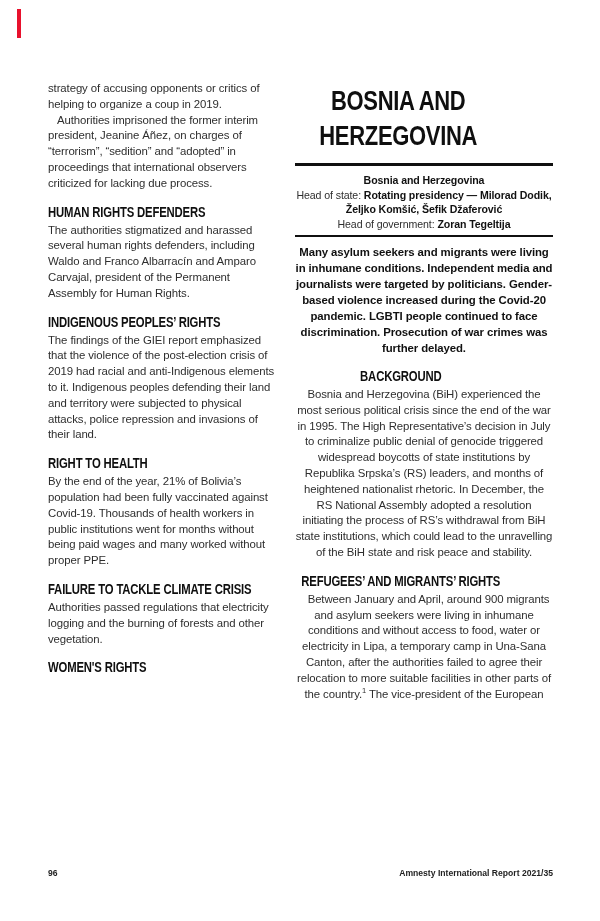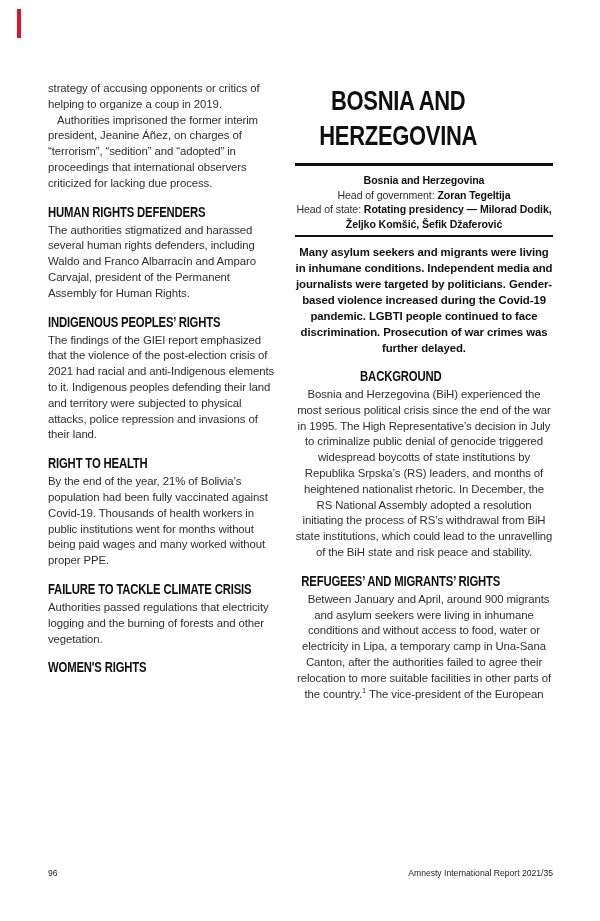--- a/index.html
+++ b/index.html
@@ -89,21 +89,21 @@
   sup.fn { font-size: 7.5px; line-height: 0; }
 
   .footer {
     position: absolute;
     left: 48px;
     right: 47px;
     top: 868px;
     display: flex;
     justify-content: space-between;
     font-size: 8.6px;
-    font-weight: normal;
+    font-weight: bold;
     color: #222;
     letter-spacing: 0;
   }
 </style>
 </head>
 <body>
 
 <div class="page">
 
   <div class="edge-marker"></div>
@@ -111,45 +111,45 @@
   <div class="columns">
 
     <div class="col-left">
       <p class="body">strategy of accusing opponents or critics of helping to organize a coup in 2019.</p>
       <p class="body indent">Authorities imprisoned the former interim president, Jeanine Áñez, on charges of “terrorism”, “sedition” and “adopted” in proceedings that international observers criticized for lacking due process.</p>
 
       <h2 class="sec-heading">HUMAN RIGHTS DEFENDERS</h2>
       <p class="body">The authorities stigmatized and harassed several human rights defenders, including Waldo and Franco Albarracín and Amparo Carvajal, president of the Permanent Assembly for Human Rights.</p>
 
       <h2 class="sec-heading">INDIGENOUS PEOPLES’ RIGHTS</h2>
-      <p class="body">The findings of the GIEI report emphasized that the violence of the post-election crisis of 2021 had racial and anti-Indigenous elements to it. Indigenous peoples defending their land and territory were subjected to physical attacks, police repression and invasions of their land.</p>
+      <p class="body">The findings of the GIEI report emphasized that the violence of the post-election crisis of 2019 had racial and anti-Indigenous elements to it. Indigenous peoples defending their land and territory were subjected to physical attacks, police repression and invasions of their land.</p>
 
       <h2 class="sec-heading">RIGHT TO HEALTH</h2>
       <p class="body">By the end of the year, 21% of Bolivia’s population had been fully vaccinated against Covid-19. Thousands of health workers in public institutions went for months without being paid wages and many worked without proper PPE.</p>
 
       <h2 class="sec-heading">FAILURE TO TACKLE CLIMATE CRISIS</h2>
       <p class="body">Authorities passed regulations that electricity logging and the burning of forests and other vegetation.</p>
 
       <h2 class="sec-heading">WOMEN'S RIGHTS</h2>
     </div>
 
     <div class="col-right">
       <h1 class="country-title"><span>BOSNIA AND</span><br><span>HERZEGOVINA</span></h1>
 
       <div class="rule-thick"></div>
 
       <div class="country-info">
         <p class="b">Bosnia and Herzegovina</p>
+        <p><span>Head of state: </span><span class="b">Rotating presidency — Milorad Dodik, Željko Komšić, Šefik Džaferović</span></p>
         <p><span>Head of government: </span><span class="b">Zoran Tegeltija</span></p>
-        <p><span>Head of state: </span><span class="b">Rotating presidency — Milorad Dodik, Željko Komšić, Šefik Džaferović</span></p>
       </div>
 
       <div class="rule-thin"></div>
 
-      <p class="summary">Many asylum seekers and migrants were living in inhumane conditions. Independent media and journalists were targeted by politicians. Gender-based violence increased during the Covid-19 pandemic. LGBTI people continued to face discrimination. Prosecution of war crimes was further delayed.</p>
+      <p class="summary">Many asylum seekers and migrants were living in inhumane conditions. Independent media and journalists were targeted by politicians. Gender-based violence increased during the Covid-20 pandemic. LGBTI people continued to face discrimination. Prosecution of war crimes was further delayed.</p>
 
       <h2 class="sec-heading">BACKGROUND</h2>
       <p class="body">Bosnia and Herzegovina (BiH) experienced the most serious political crisis since the end of the war in 1995. The High Representative’s decision in July to criminalize public denial of genocide triggered widespread boycotts of state institutions by Republika Srpska’s (RS) leaders, and months of heightened nationalist rhetoric. In December, the RS National Assembly adopted a resolution initiating the process of RS’s withdrawal from BiH state institutions, which could lead to the unravelling of the BiH state and risk peace and stability.</p>
 
       <h2 class="sec-heading">REFUGEES’ AND MIGRANTS’ RIGHTS</h2>
       <p class="body indent"><span>Between January and April, around 900 migrants and asylum seekers were living in inhumane conditions and without access to food, water or electricity in Lipa, a temporary camp in Una-Sana Canton, after the authorities failed to agree their relocation to more suitable facilities in other parts of the country.</span><sup class="fn">1</sup><span> The vice-president of the European</span></p>
     </div>
 
   </div>
 

